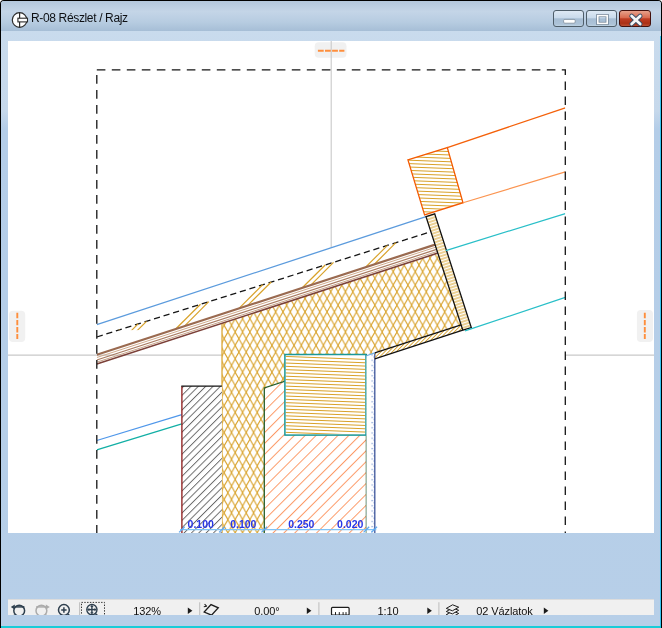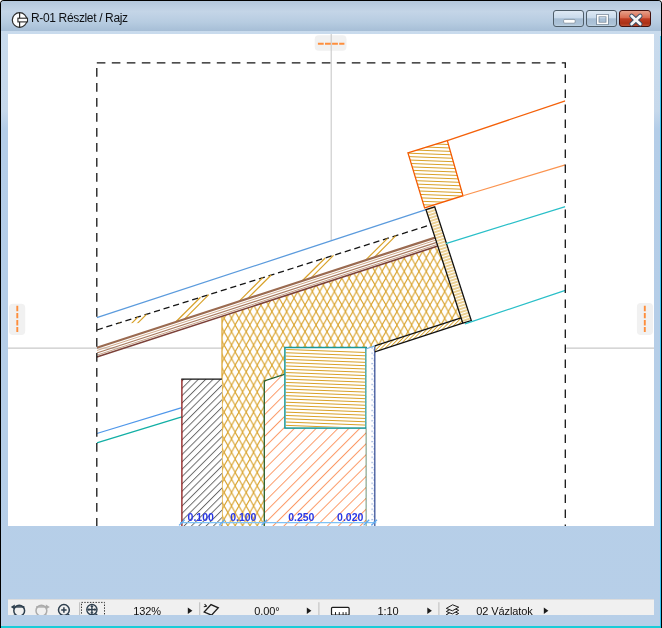--- a/index.html
+++ b/index.html
@@ -6,35 +6,35 @@
 #win{position:absolute;left:0;top:0;width:662px;height:628px;background:#000;border-radius:4px 4px 0 0}
 #frame{position:absolute;left:1px;top:1px;width:659.5px;height:625.5px;border-radius:3px 3px 0 0;
  background:linear-gradient(180deg,#cadcee 0px,#c6d8eb 110px,#b4cde8 128px,#b7cfe8 627px)}
 #titlebar{position:absolute;left:0;top:0;width:100%;height:30px;border-radius:3px 3px 0 0;
  background:linear-gradient(180deg,#b3c7dc 0%,#c4d5e7 35%,#b7cce1 70%,#a6bed6 100%)}
 #title{position:absolute;left:30px;top:9.5px;font-size:12px;color:#0e1014;letter-spacing:-0.35px}
 .btn{position:absolute;top:8.9px;height:16.8px;border-radius:3px}
 #bmin{left:551.8px;width:31px;border:1px solid #4e5d69;background:linear-gradient(180deg,#dee9f4 0%,#c9daeb 46%,#a6bdd3 52%,#adc3d8 88%,#bdd2e2 100%)}
 #bres{left:584.8px;width:31px;border:1px solid #4e5d69;background:linear-gradient(180deg,#dee9f4 0%,#c9daeb 46%,#a6bdd3 52%,#adc3d8 88%,#bdd2e2 100%)}
 #bclose{left:618.4px;width:32px;height:17.4px;border:1.4px solid #43100c;background:linear-gradient(180deg,#e7a18b 0%,#d96c51 44%,#bf3d24 52%,#ab3015 82%,#bc4f33 100%)}
-#canvas{position:absolute;left:7px;top:33px;width:646px;height:492px;background:#fff;overflow:hidden}
+#canvas{position:absolute;left:7px;top:40px;width:646px;height:492px;background:#fff;overflow:hidden}
 #statusbar{position:absolute;left:7px;top:597.6px;width:646px;height:16px;background:#f0f0f0;border-top:1px solid #dcdcdc;overflow:hidden}
 #rightedge{position:absolute;right:0.8px;top:36px;width:1.5px;height:590px;background:#35c5f0}
 #botedge{position:absolute;left:1px;bottom:0.5px;width:660px;height:1.5px;background:#19ccd8}
 </style></head>
 <body>
 <div id="win">
  <div id="frame">
   <div id="titlebar">
         <svg width="18" height="18" viewBox="0 0 18 18" style="position:absolute;left:9.5;top:9.5">
 <circle cx="8.6" cy="9" r="7.3" fill="#fff" stroke="#2b2b2b" stroke-width="1.2"></circle>
 <line x1="8.6" y1="1.9" x2="8.6" y2="16.1" stroke="#2b2b2b" stroke-width="1.2"></line>
 <rect x="6.9" y="7.2" width="9.6" height="3.7" fill="#fff" stroke="#2b2b2b" stroke-width="1.1"></rect>
 </svg>
-        <div id="title">R-01 Részlet / Rajz</div>
+        <div id="title">R-08 Részlet / Rajz</div>
    <div class="btn" id="bmin">
           <svg width="31" height="17" viewBox="0 0 31 17" style="position:absolute;left:0;top:0">
             <rect x="9.6" y="8.4" width="11.6" height="3.8" rx="1.2" fill="#fff" stroke="#7d8d9c" stroke-width="0.8"></rect>
           </svg>
         </div>
    <div class="btn" id="bres">
           <svg width="31" height="17" viewBox="0 0 31 17" style="position:absolute;left:0;top:0">
             <rect x="10.8" y="4.6" width="9.4" height="7.8" fill="none" stroke="#66788a" stroke-width="3"></rect>
             <rect x="10.8" y="4.6" width="9.4" height="7.8" fill="none" stroke="#fdfdfd" stroke-width="1.7"></rect>
           </svg>

